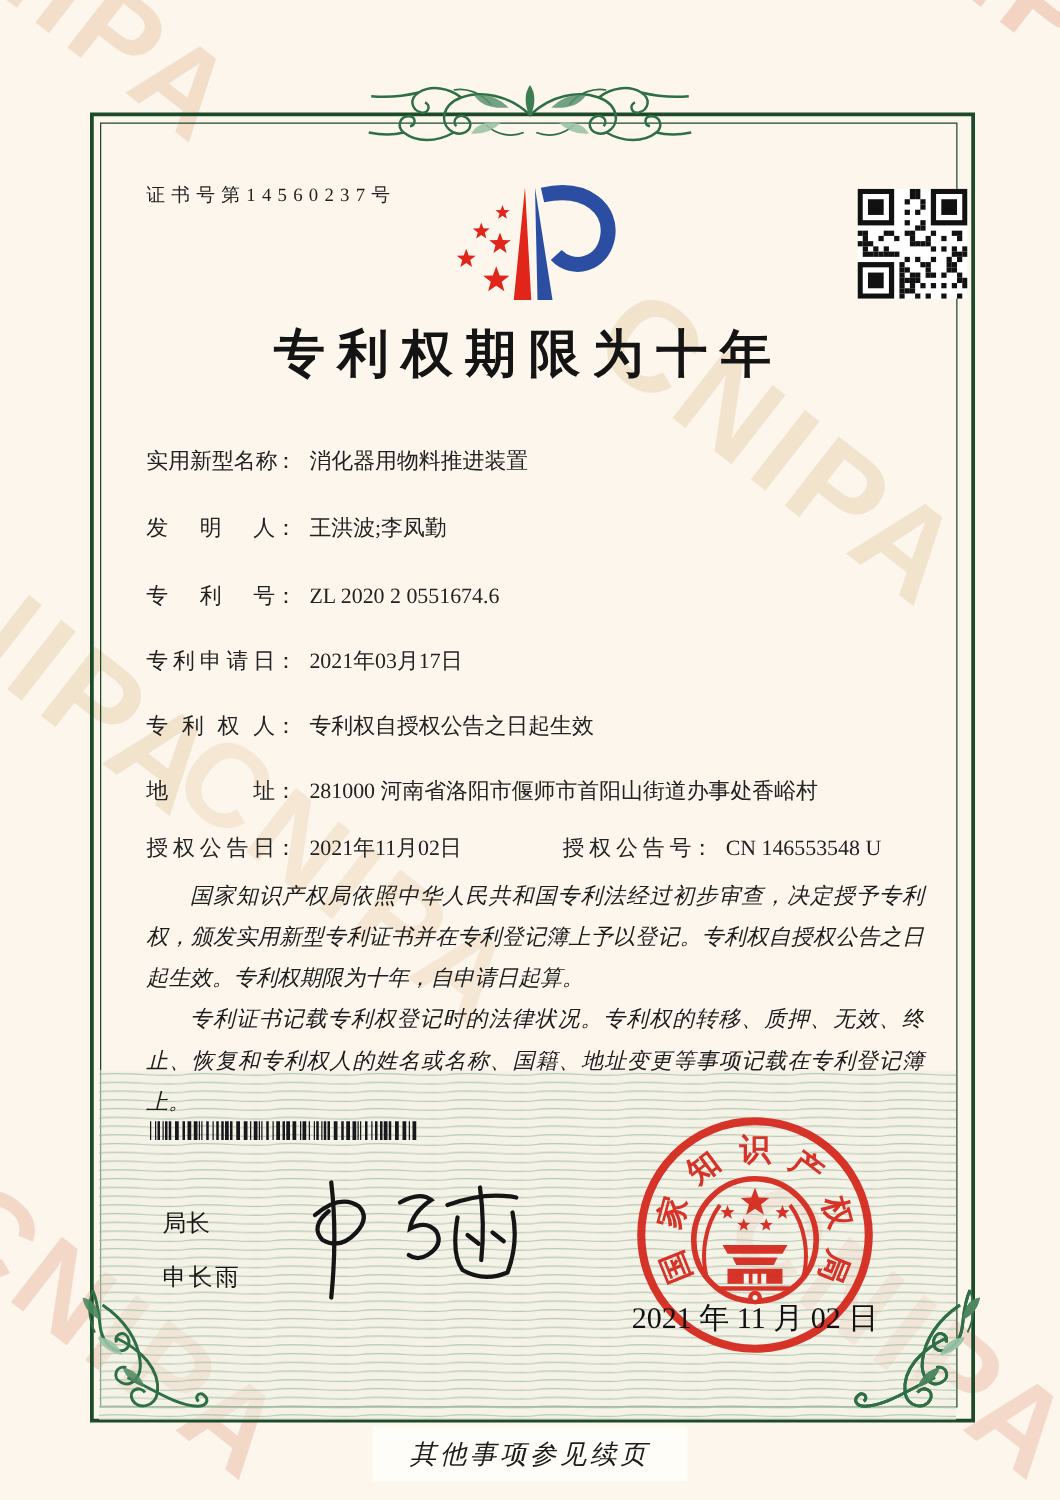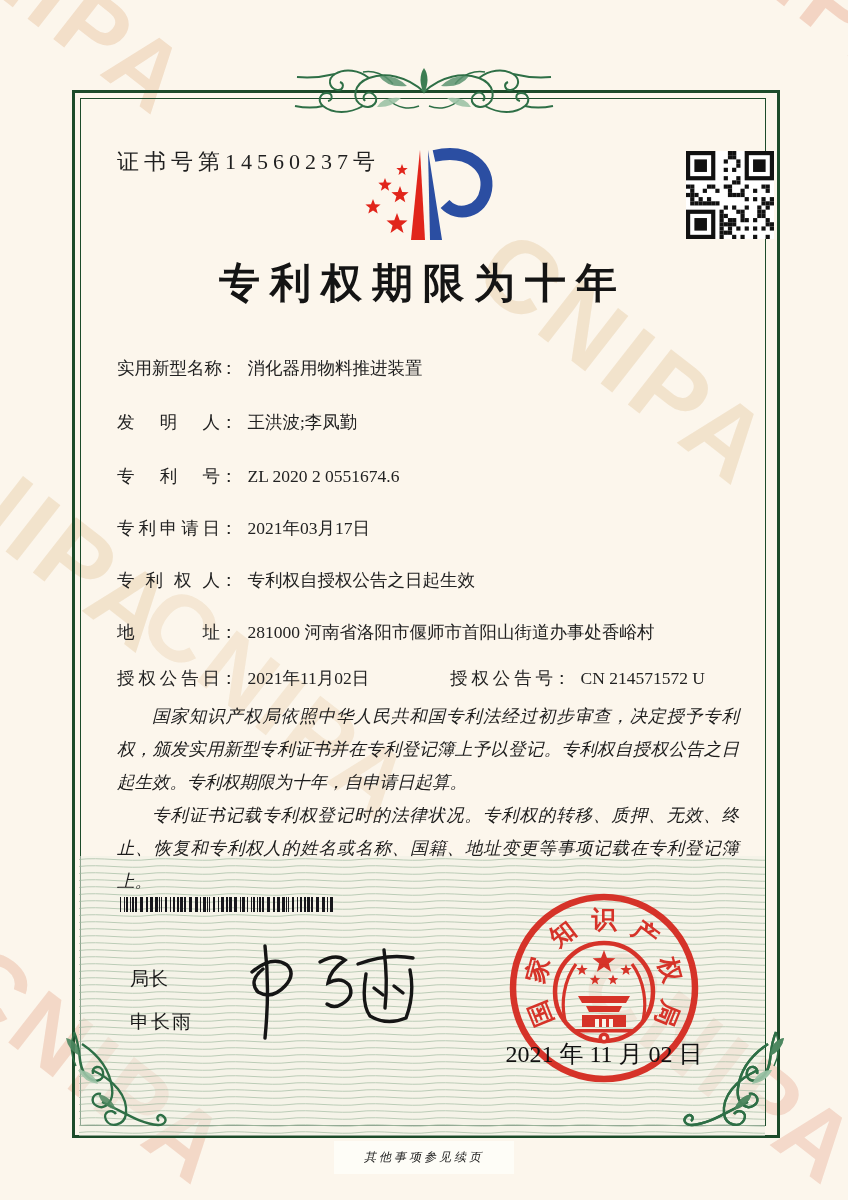--- a/index.html
+++ b/index.html
@@ -27,21 +27,21 @@
   .frame-inner{position:absolute;left:80px;top:98px;width:684px;height:1026px;
       border:1px solid var(--green);z-index:1;}
 
   .orn{position:absolute;z-index:2;}
   #orn-top{left:289px;top:62px;}
   #orn-bl{left:50px;top:1030px;}
   #orn-br{left:678px;top:1030px;transform:scaleX(-1);}
 
   #waves{position:absolute;left:79px;top:856px;z-index:1;}
 
-  .cert-no{position:absolute;left:117px;top:147px;font-size:22px;letter-spacing:5px;
+  .cert-no{position:absolute;left:117px;top:147px;font-size:15px;letter-spacing:5px;
       color:var(--ink);z-index:3;}
   #logo{position:absolute;left:348px;top:142px;z-index:3;}
   #qr{position:absolute;left:686px;top:151px;z-index:3;}
 
   .title{position:absolute;left:72px;top:256px;width:702px;text-align:center;
       font-size:41px;font-weight:bold;letter-spacing:10px;color:#141414;z-index:3;}
 
   
   .fields{position:absolute;left:117px;top:350px;width:625px;z-index:3;}
   .field-row{position:absolute;left:0;width:625px;height:30px;font-size:17.5px;color:#222;
@@ -65,21 +65,21 @@
   #signature{position:absolute;left:222px;top:938px;z-index:4;}
 
   #seal{position:absolute;left:504px;top:888px;z-index:4;opacity:.94;}
   .seal-date{position:absolute;left:504px;top:1038px;width:200px;text-align:center;
       font-size:24px;color:#111;z-index:5;white-space:nowrap;}
 
   .page-num{position:absolute;left:72px;top:1089px;width:702px;text-align:center;
       font-size:15px;color:#222;z-index:3;letter-spacing:2px;}
 
   .note-box{position:absolute;left:50%;transform:translateX(-50%);top:1141px;
-      background:#fefdf7;padding:8px 30px;font-size:12px;font-style:italic;
+      background:#fefdf7;padding:8px 30px;font-size:21px;font-style:italic;
       color:#1c1c1c;z-index:3;letter-spacing:3px;white-space:nowrap;}
 </style>
 </head>
 <body>
 
 <div class="page">
 
   <div class="wm wm1">CNIPA</div>
   <div class="wm wm2">CNIPA</div>
   <div class="wm wm3">CNIPA</div>
@@ -313,21 +313,21 @@
           <i>权</i>
           <i>公</i>
           <i>告</i>
           <i>日</i>
         </span><span class="f-colon">：</span><span>2021年11月02日</span><span class="pair2"><span class="f-label">
             <i>授</i>
             <i>权</i>
             <i>公</i>
             <i>告</i>
             <i>号</i>
-          </span><span class="f-colon">：</span><span>CN 214571572 U</span></span></div>
+          </span><span class="f-colon">：</span><span>CN 146553548 U</span></span></div>
     </div>
 
   <div class="body-text">
     <p>国家知识产权局依照中华人民共和国专利法经过初步审查，决定授予专利权，颁发实用新型专利证书并在专利登记簿上予以登记。专利权自授权公告之日起生效。专利权期限为十年，自申请日起算。</p>
     <p>专利证书记载专利权登记时的法律状况。专利权的转移、质押、无效、终止、恢复和专利权人的姓名或名称、国籍、地址变更等事项记载在专利登记簿上。</p>
   </div>
 
   <div id="barcode">
       <div style="width: 1px; background: rgb(23, 23, 28);"></div>
       <div style="width: 3px; background: transparent;"></div>

